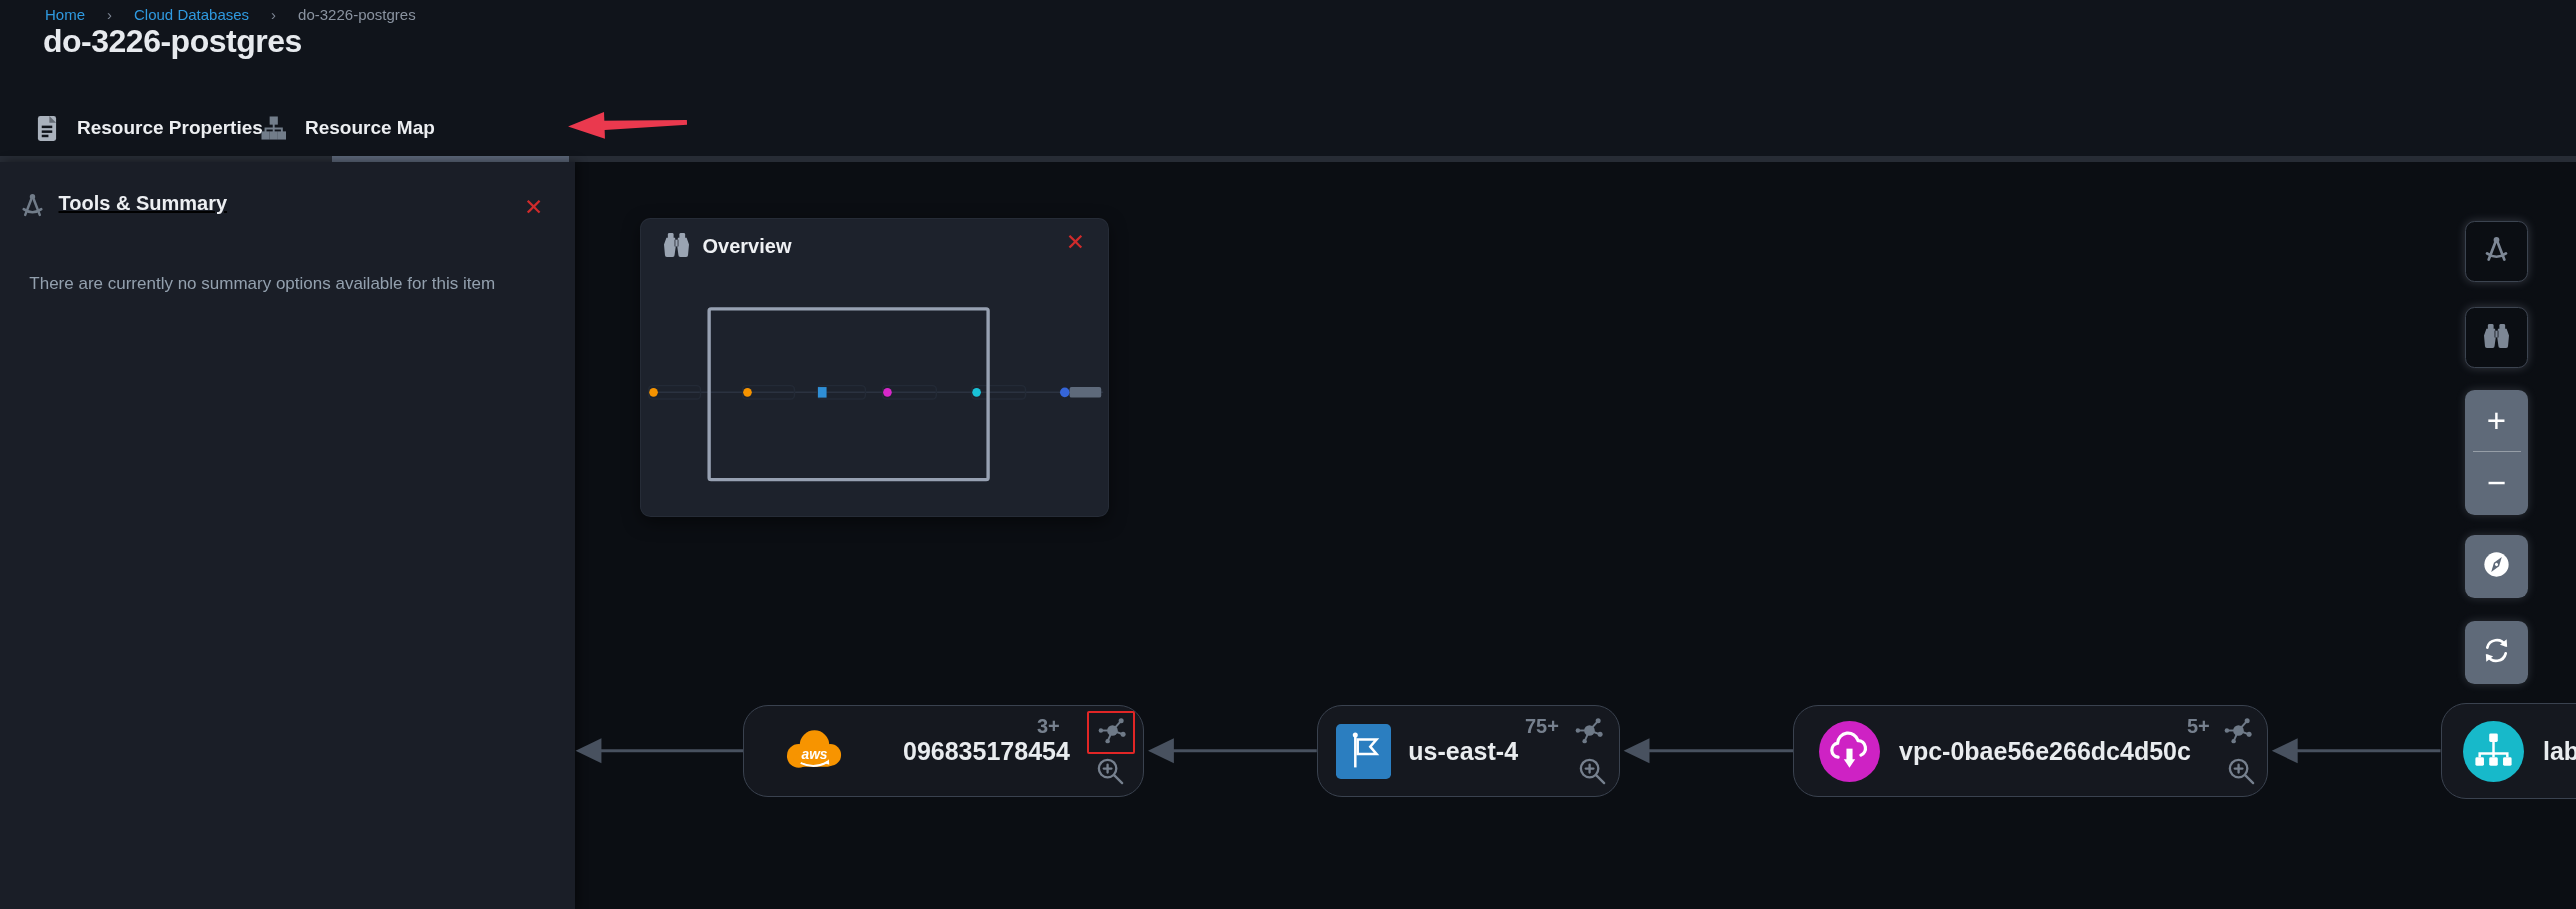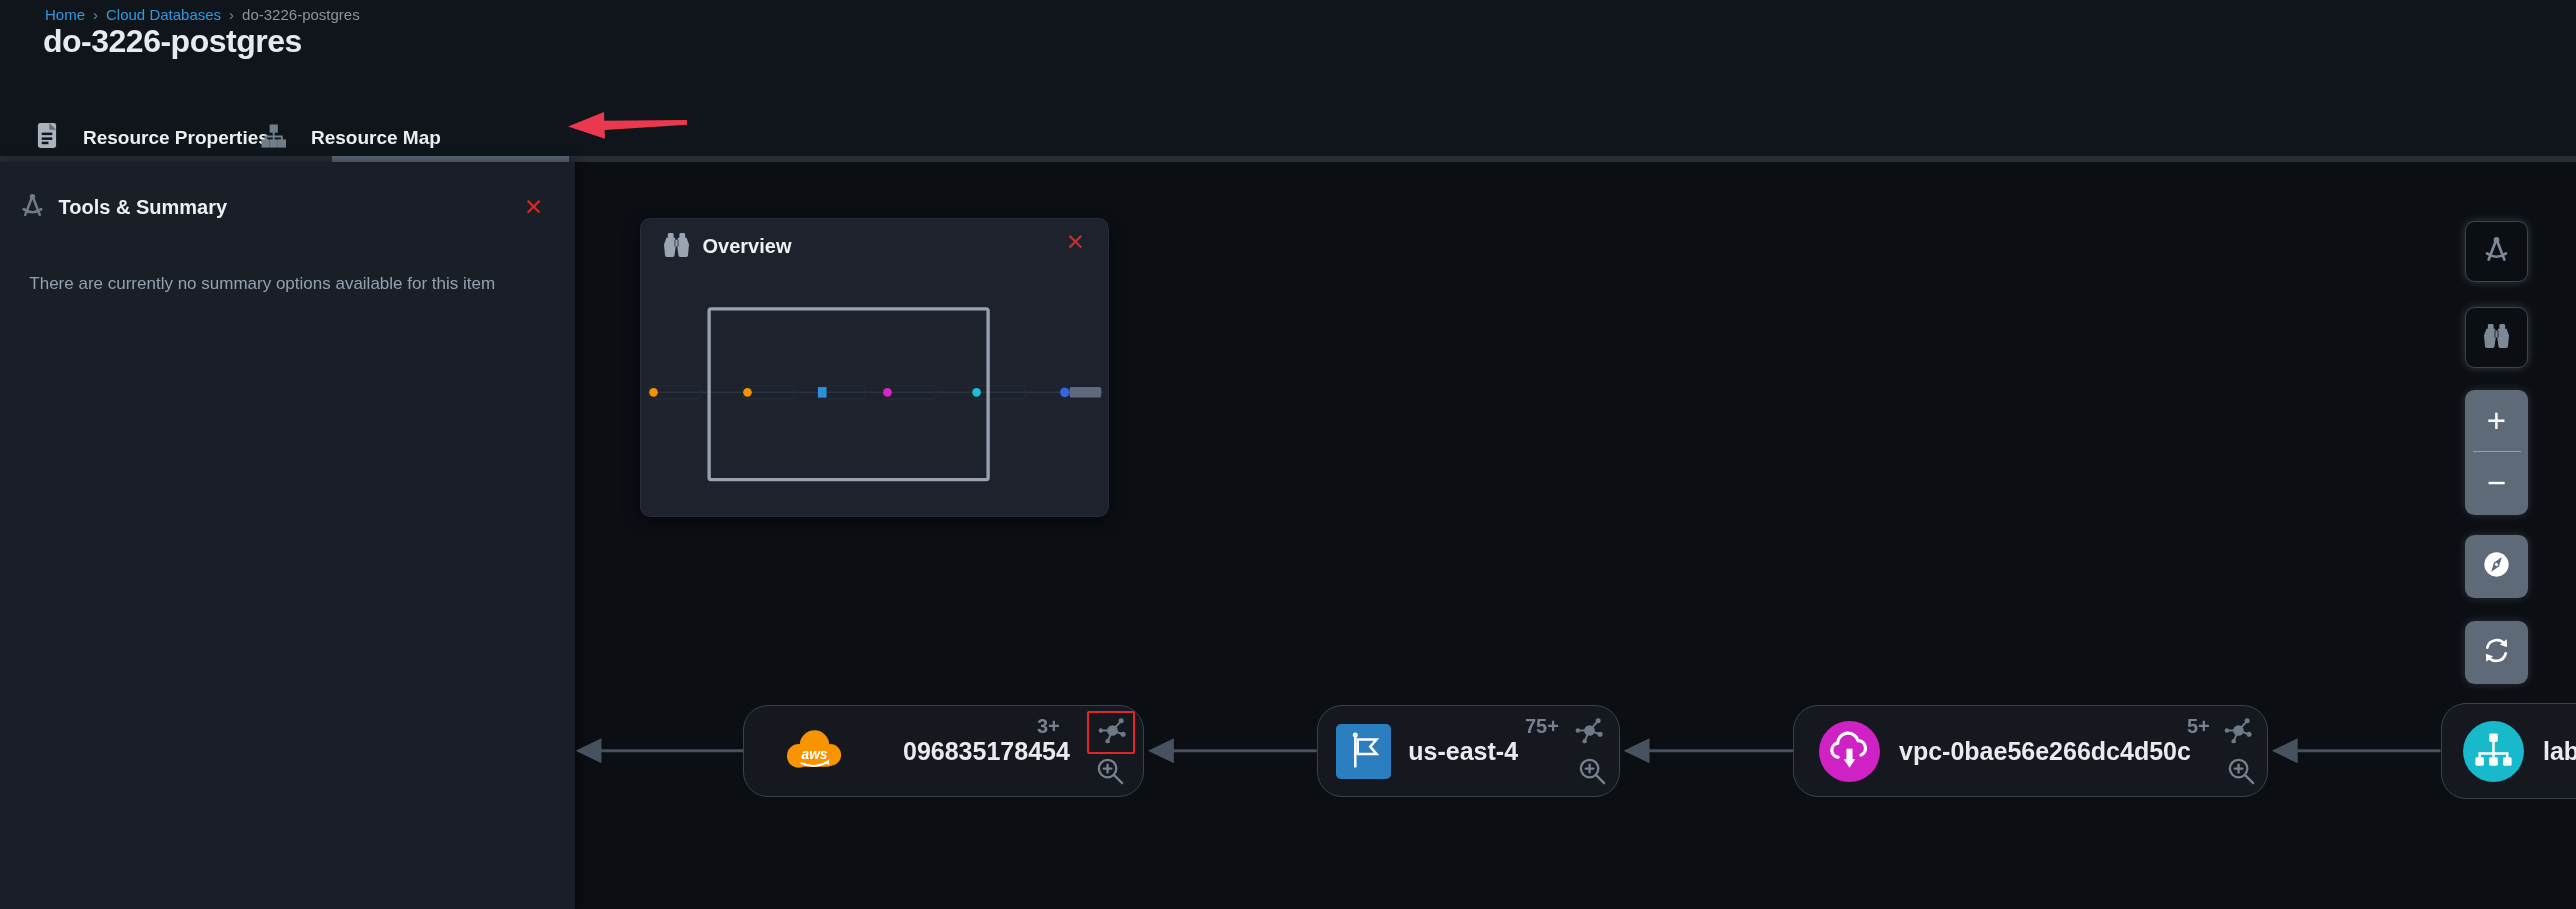--- a/index.html
+++ b/index.html
@@ -4,26 +4,26 @@
 <style>
   html,body{margin:0;padding:0;background:#0b0e13;}
   *{box-sizing:border-box;}
   #app{
     position:relative;width:2576px;height:909px;overflow:hidden;
     background:#0b0e13;font-family:"Liberation Sans","DejaVu Sans",sans-serif;
     -webkit-font-smoothing:antialiased;
   }
   
   .topbar{position:absolute;left:0;top:0;width:2576px;height:162px;background:#10141b;}
-  .breadcrumb{position:absolute;left:45px;top:5.8px;font-size:15px;display:flex;gap:8px;align-items:center;}
+  .breadcrumb{position:absolute;left:45px;top:5.8px;font-size:15px;display:flex;gap:22px;align-items:center;}
   .crumb-link{color:#2f9ae0;cursor:pointer;}
   .crumb-sep{color:#7d8694;}
   .crumb-current{color:#8a93a0;}
   .page-title{position:absolute;left:43px;top:23px;font-size:32px;font-weight:800;color:#e7eaee;letter-spacing:-0.5px;}
-  .tab{position:absolute;top:107px;height:42px;display:flex;align-items:flex-end;gap:25px;cursor:pointer;}
+  .tab{position:absolute;top:107px;height:42px;display:flex;align-items:center;gap:19px;cursor:pointer;}
   .tab-label{font-size:19px;font-weight:700;color:#eceef1;white-space:nowrap;}
   .tab-icon{display:flex;align-items:center;}
   .annot-arrow{position:absolute;left:568px;top:107px;}
   .tabs-divider{position:absolute;left:0;top:156px;width:2576px;height:5.8px;background:#272c35;}
   .tabs-indicator{position:absolute;left:332px;top:156px;width:237px;height:5.8px;background:#5a6577;}
   
   .sidebar{position:absolute;left:0;top:162px;width:575px;height:747px;background:#1a1e27;box-shadow:3.8px 0 9.6px rgba(0,0,0,.45);}
   .sidebar-header{position:absolute;left:19px;top:192px;display:flex;align-items:center;gap:12.5px;}
   .sidebar-title{font-size:20px;font-weight:800;color:#edeff2;}
   .close-x{color:#cf2b2b;font-size:23px;font-weight:700;line-height:1;cursor:pointer;}
@@ -103,21 +103,21 @@
         </svg>
     </div>
 
     <div class="tabs-divider"></div>
     <div class="tabs-indicator"></div>
   </div>
 
   <div class="canvas"></div>
 
   <div class="sidebar"></div>
-  <div class="sidebar-header" style="position:absolute;left:19px;top:192px;display:flex;align-items:center;gap:12.5px;">
+  <div class="sidebar-header" style="position:absolute;left:19px;top:192px;display:flex;align-items:flex-start;gap:12.5px;text-decoration:underline;">
     <span>
       <svg width="27" height="27" viewBox="0 0 26 26" fill="none" stroke="#717c89" stroke-width="2.4" stroke-linecap="round">
           <circle cx="13" cy="4.5" r="2.6" fill="#717c89" stroke="none"></circle>
           <path d="M11.8 7 L6 22"></path>
           <path d="M14.2 7 L20 22"></path>
           <path d="M4.5 16.5 Q13 22.5 21.5 16.5"></path>
         </svg>
     </span>
     <span class="sidebar-title">Tools &amp; Summary</span>
   </div>

